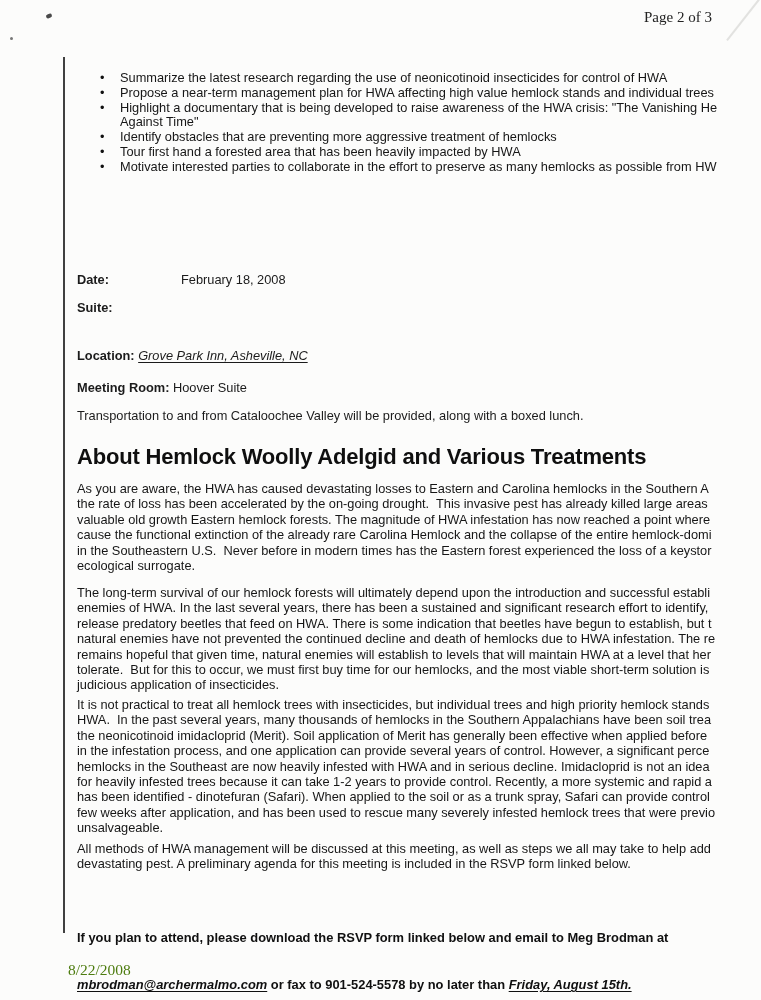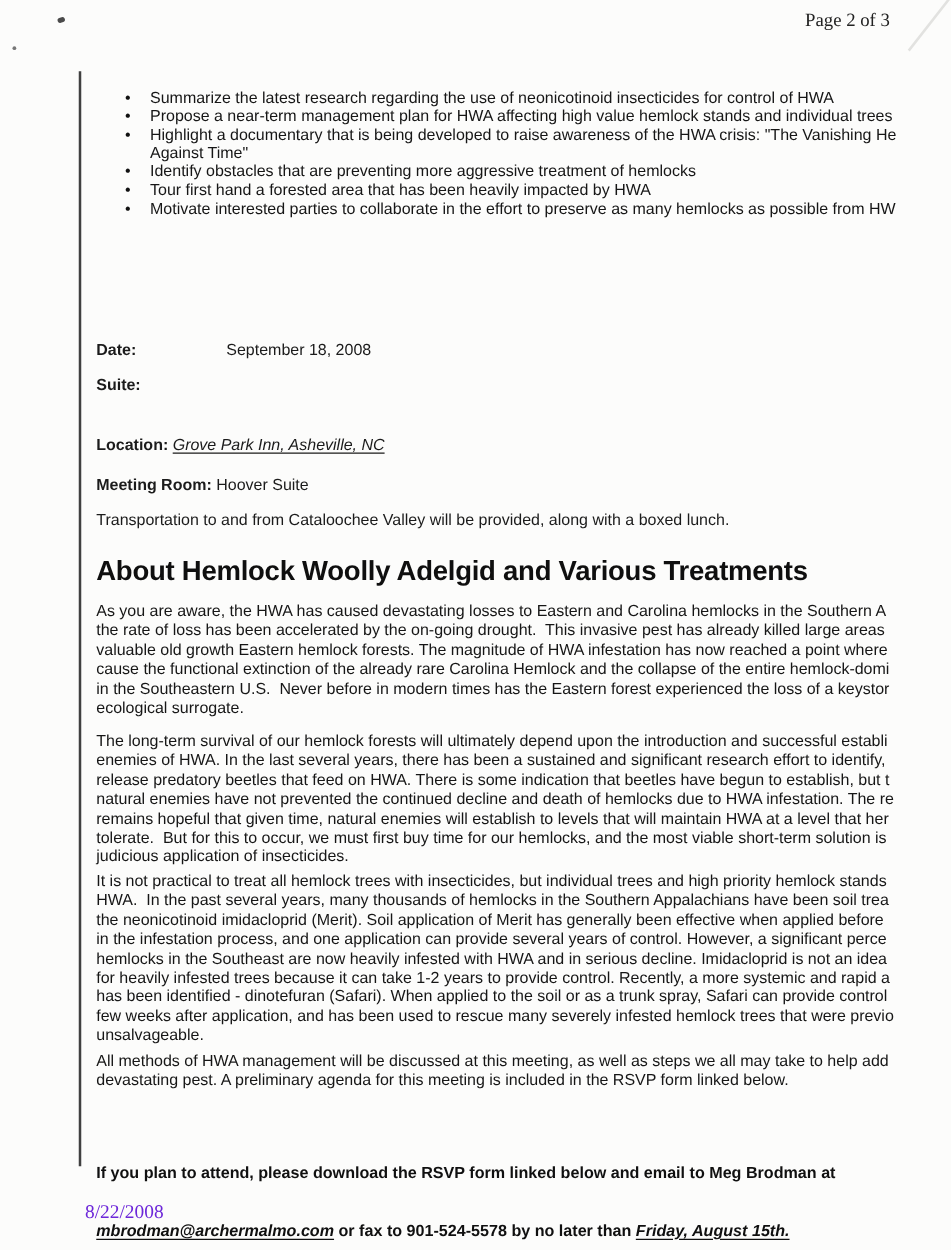--- a/index.html
+++ b/index.html
@@ -66,21 +66,21 @@
   .rsvp{
     position:absolute;left:77px;top:899px;width:700px;
     font-size:12.9px;line-height:15.6px;font-weight:700;color:#101010;white-space:pre;
   }
   .watermark{
     position:absolute;left:33px;top:918px;
     font-size:31px;color:#d3d3d2;letter-spacing:1px;font-weight:400;
   }
   .footer-date{
     position:absolute;left:68px;top:961px;
-    font-family:"Liberation Serif", serif;font-size:15.5px;color:#6d28d9;
+    font-family:"Liberation Serif", serif;font-size:15.5px;color:#4d7c0f;
   }
 </style>
 </head>
 <body>
 
 <div class="page">
 
   <div class="pageno">Page 2 of 3</div>
 
   <div class="scanline-left"></div>
@@ -94,21 +94,21 @@
       <div class="tline has-bullet"><span class="bullet">•</span>Highlight a documentary that is being developed to raise awareness of the HWA crisis: "The Vanishing He</div>
       <div class="tline">Against Time"</div>
       <div class="tline has-bullet"><span class="bullet">•</span>Identify obstacles that are preventing more aggressive treatment of hemlocks</div>
       <div class="tline has-bullet"><span class="bullet">•</span>Tour first hand a forested area that has been heavily impacted by HWA</div>
       <div class="tline has-bullet"><span class="bullet">•</span>Motivate interested parties to collaborate in the effort to preserve as many hemlocks as possible from HW</div>
     </div>
 
 
   <div class="row" id="row-date">
     <span class="lbl">Date:</span>
-    <span class="val">September 18, 2008</span>
+    <span class="val">February 18, 2008</span>
   </div>
 
   <div class="row" id="row-time">
     <span class="lbl">Suite:</span>
     <div class="val"></div>
   </div>
 
   <div class="inline-row" id="row-location"><span class="blbl">Location:</span> <span class="u">Grove Park Inn, Asheville, NC</span></div>
 
   <div class="inline-row" id="row-room"><span class="blbl">Meeting Room:</span> <span>Hoover Suite</span></div>

